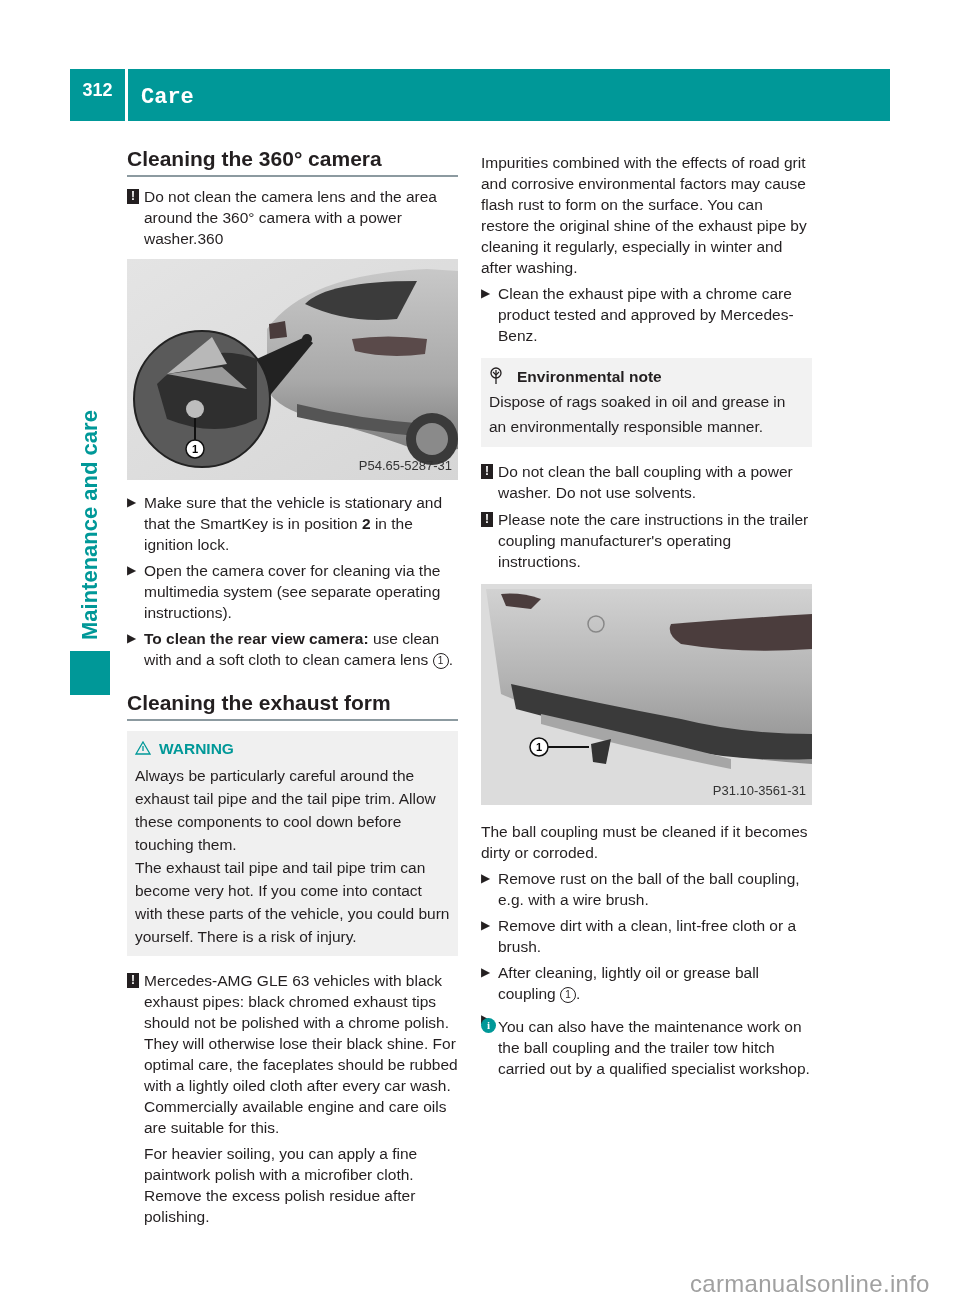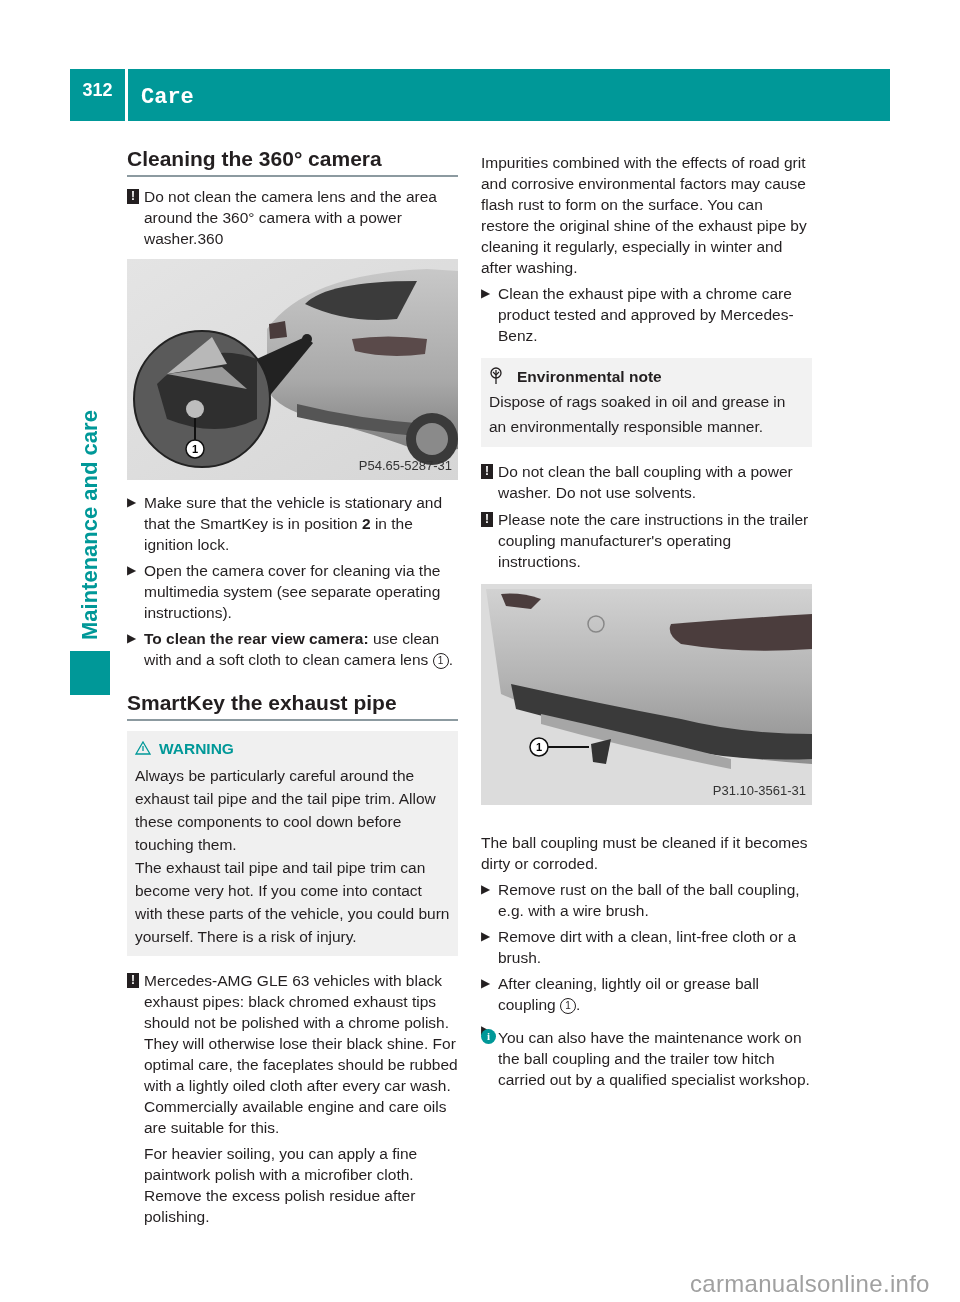--- a/index.html
+++ b/index.html
@@ -99,21 +99,21 @@
   </div>
   <div class="bul">
     <span class="tri">▶</span>
     <span>Open the camera cover for cleaning via the multimedia system (see separate operating instructions).</span>
   </div>
   <div class="bul">
     <span class="tri">▶</span>
     <b>To clean the rear view camera:</b><span> use clean with and a soft cloth to clean camera lens </span><span class="callout">1</span><span>.</span>
   </div>
 
-  <h2 style="margin-top:22px;">SmartKey the exhaust pipe</h2>
+  <h2 style="margin-top:22px;">Cleaning the exhaust form</h2>
 
   <div class="warnbox">
     <div class="warnhead">
       <svg width="16" height="14" viewBox="0 0 16 14" style="vertical-align:-1px;margin-right:8px;">
         <path d="M8 1 L15 13 L1 13 Z" fill="none" stroke="#009898" stroke-width="1.3"></path>
         <line x1="8" y1="5" x2="8" y2="10" stroke="#009898" stroke-width="1.3"></line>
       </svg><span>WARNING</span>
     </div>
     <p style="margin-top:4px;">Always be particularly careful around the exhaust tail pipe and the tail pipe trim. Allow these components to cool down before touching them.</p>
     <p>The exhaust tail pipe and tail pipe trim can become very hot. If you come into contact with these parts of the vehicle, you could burn yourself. There is a risk of injury.</p>
@@ -172,21 +172,21 @@
       <path d="M30 100 Q120 120 200 135 Q260 150 331 150 L331 175 Q260 178 200 165 Q120 148 35 125 Z" fill="#3a3a3a"></path>
       <path d="M60 130 Q150 150 250 175 L250 185 Q150 165 60 140 Z" fill="#a6a6a6"></path>
       <path d="M110 160 L130 155 L125 180 L112 178 Z" fill="#333"></path>
       <line x1="64" y1="163" x2="108" y2="163" stroke="#111" stroke-width="2"></line>
       <circle cx="58" cy="163" r="9" fill="#fff" stroke="#111" stroke-width="1.5"></circle>
       <text x="58" y="167" font-size="11" text-anchor="middle" font-weight="bold" font-family="Liberation Sans, sans-serif">1</text>
     </svg>
     <span class="fig-label">P31.10-3561-31</span>
   </div>
 
-  <p style="margin-top:27px;">The ball coupling must be cleaned if it becomes dirty or corroded.</p>
+  <p style="margin-top:16px;">The ball coupling must be cleaned if it becomes dirty or corroded.</p>
   <div class="bul">
     <span class="tri">▶</span>
     <span>Remove rust on the ball of the ball coupling, e.g. with a wire brush.</span>
   </div>
   <div class="bul">
     <span class="tri">▶</span>
     <span>Remove dirt with a clean, lint-free cloth or a brush.</span>
   </div>
   <div class="bul">
     <span class="tri">▶</span>

